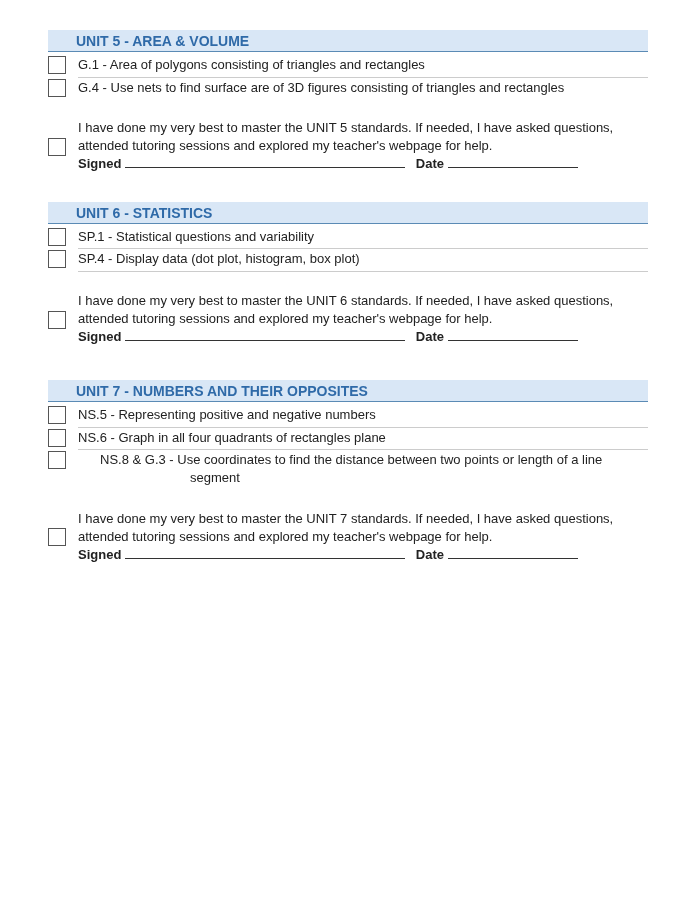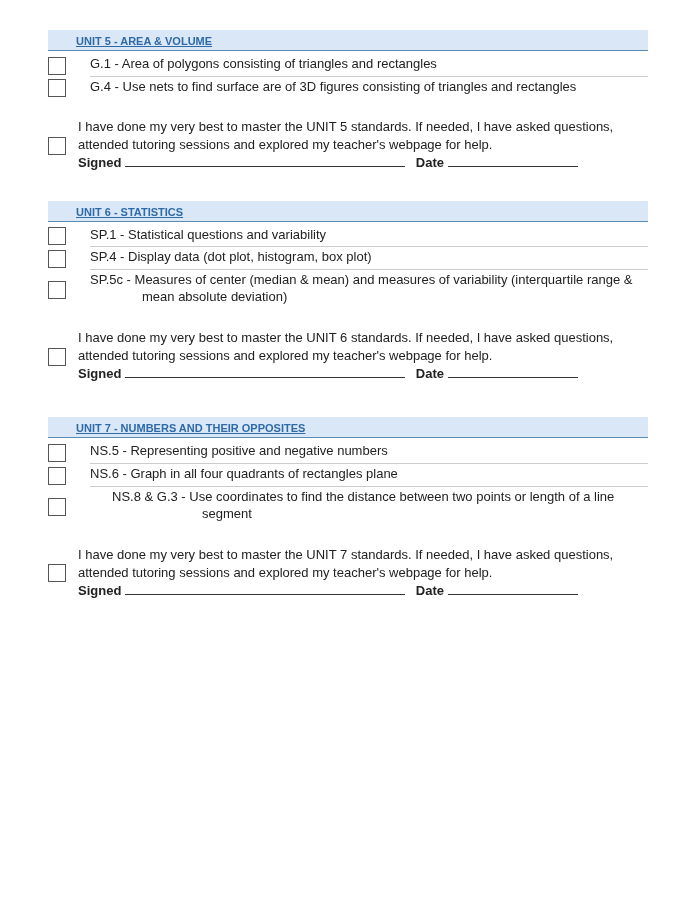--- a/index.html
+++ b/index.html
@@ -15,28 +15,26 @@
   .unit-block { margin-bottom: 28px; }
   .unit-header {
     background: #d9e7f6;
     border-bottom: 1px solid #5b8bb5;
     padding: 3px 6px 2px 28px;
     margin-bottom: 3px;
   }
   .unit-header span {
     color: #2f6aa8;
     font-weight: bold;
-    font-size: 11px;
-    text-decoration: underline;
+    font-size: 14px;
   }
   .item-row {
     display: flex;
-    align-items: center;
+    align-items: flex-start;
     margin: 0 0 0 0;
-    gap: 12px;
   }
   .checkbox {
     width: 18px;
     height: 18px;
     border: 1px solid #555;
     flex: 0 0 18px;
     margin-right: 12px;
     margin-top: 1px;
     background: #fff;
   }
@@ -108,24 +106,20 @@
   </div>
   <div class="items-wrap">
     <div class="item-row">
       <div class="checkbox"></div>
       <div class="item-text">SP.1 - Statistical questions and variability</div>
     </div>
     <div class="item-row">
       <div class="checkbox"></div>
       <div class="item-text">SP.4 - Display data (dot plot, histogram, box plot)</div>
     </div>
-    <div class="item-row">
-      <div class="checkbox"></div>
-      <div class="item-text no-border hanging">SP.5c - Measures of center (median &amp; mean) and measures of variability (interquartile range &amp; mean absolute deviation)</div>
-    </div>
   </div>
   <div class="pledge-row">
     <div class="checkbox"></div>
     <div class="pledge-text">
       <span>I have done my very best to master the UNIT 6 standards. If needed, I have asked questions, attended tutoring sessions and explored my teacher's webpage for help.</span>
       <div class="sign-line">
         <span>Signed</span>
         <span class="u sign"></span>&nbsp;&nbsp;
         <span>Date</span>
         <span class="u date"></span>

